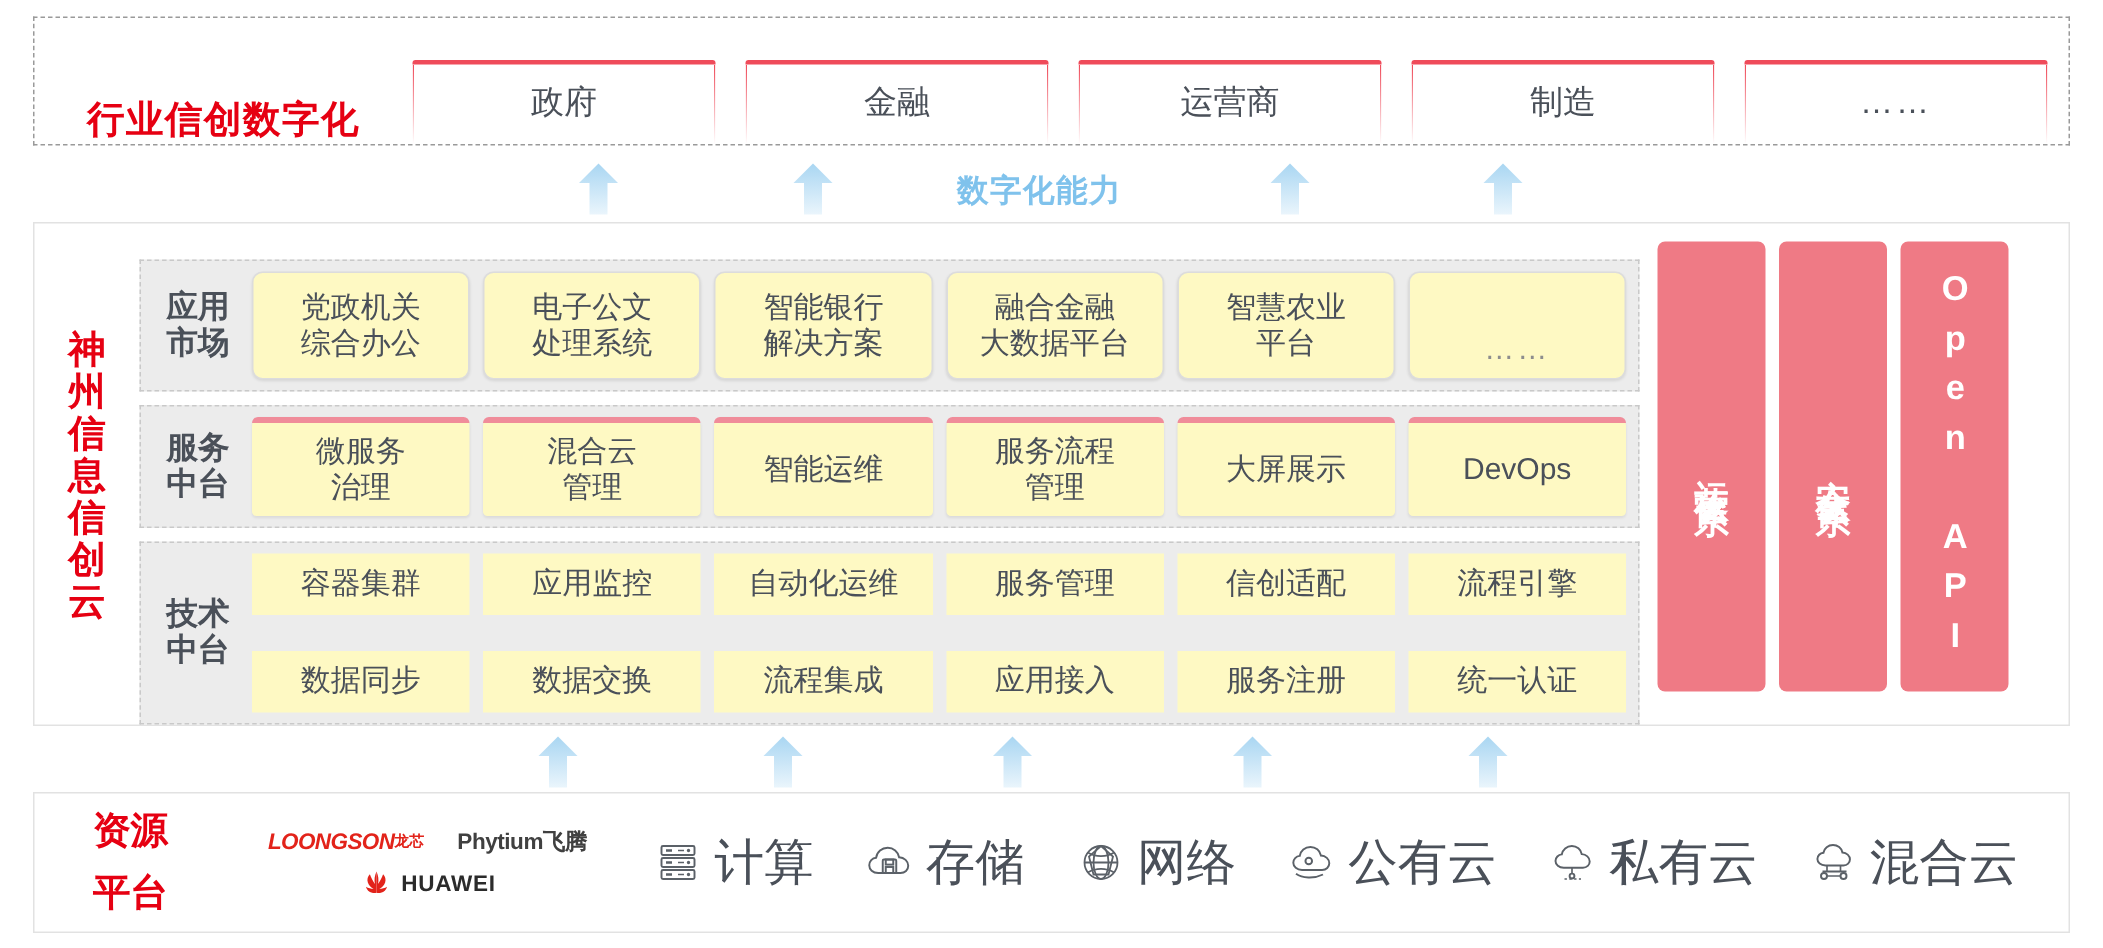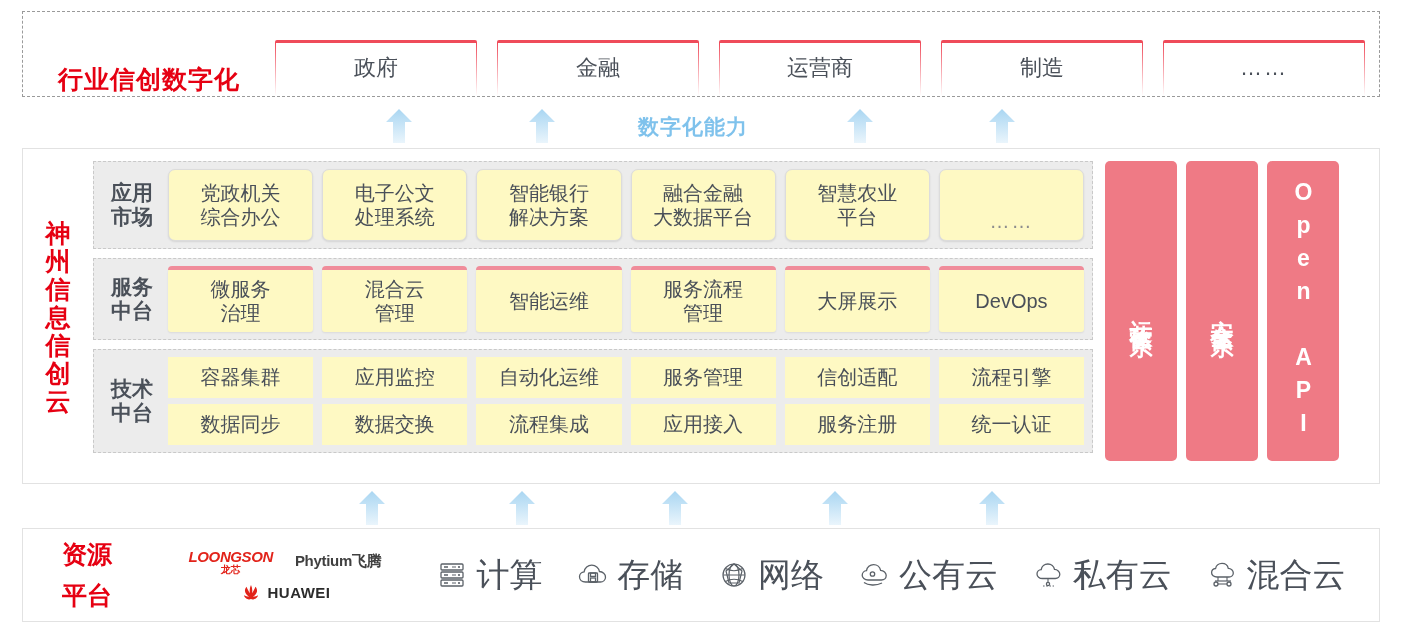--- a/index.html
+++ b/index.html
@@ -124,21 +124,21 @@
   }
   .cloud-body {
     flex: 1;
     position: relative;
     padding: 10px 12px 10px 0;
     box-sizing: border-box;
   }
   .rows-wrap {
     position: absolute;
     left: 0;
-    top: 12px;
+    top: 24px;
     width: 1000px;
     display: flex;
     flex-direction: column;
     gap: 9px;
   }
   .layer-row {
     background: #ececec;
     border: 1px dashed #c9c9c9;
     box-sizing: border-box;
     display: flex;
@@ -155,21 +155,21 @@
     white-space: pre-line;
   }
   .layer-cells {
     flex: 1;
     display: flex;
     gap: 9px;
     padding-left: 6px;
   }
   .layer-cells.stacked {
     flex-direction: column;
-    gap: 6px;
+    gap: 24px;
   }
   .cell-line {
     display: flex;
     gap: 9px;
   }
   .cell {
     flex: 1;
     background: #fef9c3;
     display: flex;
     align-items: center;
@@ -275,21 +275,21 @@
   .vendor-logos {
     flex: 0 0 268px;
     display: flex;
     flex-direction: column;
     align-items: center;
     justify-content: center;
     gap: 9px;
   }
   .vendor-row { display: flex; align-items: center; gap: 22px; }
   .logo-loongson {
-    display: flex; flex-direction: column; align-items: center; line-height: 1;
+    display: flex; flex-direction: row; align-items: center; line-height: 1;
   }
   .logo-loongson .l-main {
     color: #e2231a; font-weight: bold; font-style: italic;
     font-size: 15px; letter-spacing: -0.4px;
   }
   .logo-loongson .l-sub { color: #e2231a; font-size: 10px; font-weight: bold; margin-top: 1px; }
   .logo-phytium { color: #404040; font-weight: bold; font-size: 15px; letter-spacing: -0.3px; }
   .logo-huawei { display: flex; align-items: center; gap: 6px; }
   .logo-huawei .hw-mark { width: 22px; height: 18px; }
   .logo-huawei .hw-text { color: #2b2b2b; font-weight: bold; font-size: 15px; letter-spacing: 0.5px; }

